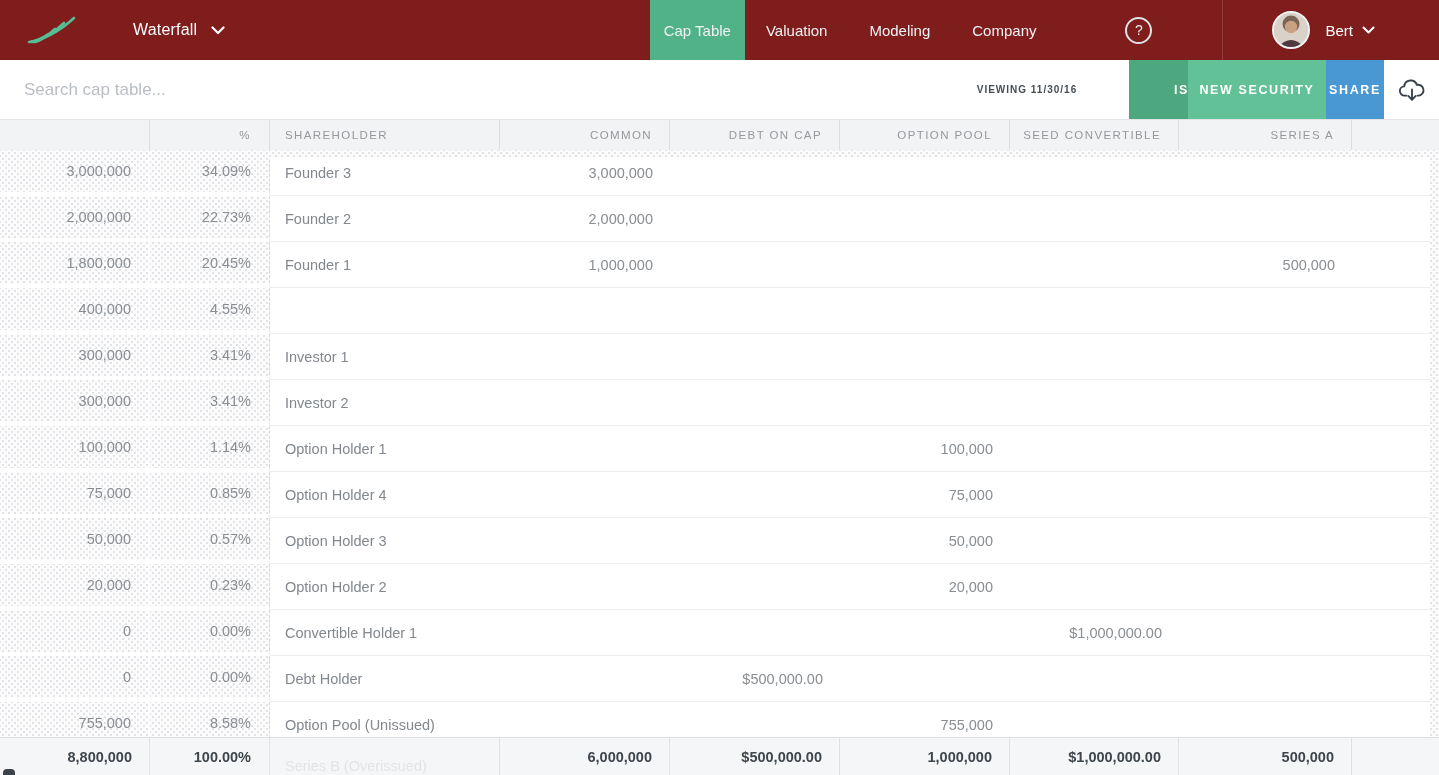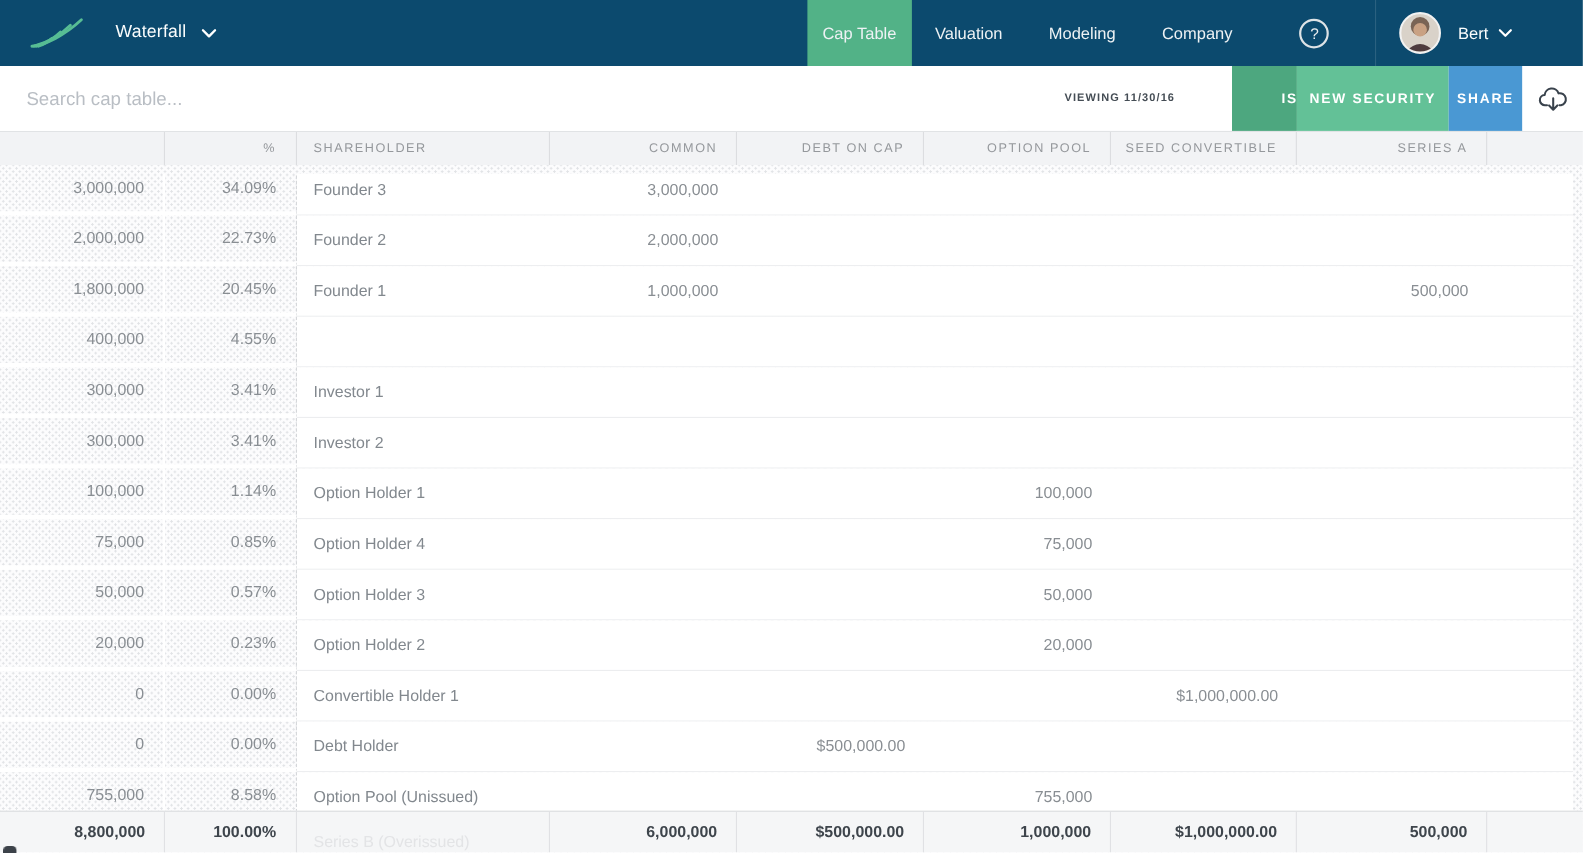--- a/index.html
+++ b/index.html
@@ -30,21 +30,21 @@
              border-bottom:1px solid #e1e3e5; }
   .search { flex:1; border:none; outline:none; padding-left:24px; font-size:17px; color:#4a5158;
             font-family:inherit; }
   .search::placeholder { color:#b9bec4; }
   .viewing { width:204px; display:flex; align-items:center; justify-content:center;
              font-size:10px; font-weight:bold; letter-spacing:1px; color:#454d55; cursor:pointer; }
   .btn { border:none; color:#fff; font-weight:bold; font-size:12.5px; letter-spacing:1.6px;
          cursor:pointer; font-family:inherit; }
   .btn.issue { width:59px; background:#4da77f;padding-left:45px; }
   .btn.new   { width:138px; background:#63c197; }
-  .btn.share { width:67px; background:#4a98d3; }
+  .btn.share { width:58px; background:#4a98d3; }
   .dl { width:55px; display:flex; align-items:center; justify-content:center; cursor:pointer; background:#fff; }
 
   
   .cap-table { position:relative; height:655px; }
   .hatchbg { background-color:#fcfcfd;
     background-image: radial-gradient(#e1e3e6 1px, rgba(0,0,0,0) 1.15px),
                       radial-gradient(#e1e3e6 1px, rgba(0,0,0,0) 1.15px);
     background-size:6px 6px; background-position:0 0, 3px 3px; }
 
   .c1{width:150px;} .c2{width:120px;} .c3{width:230px;} .c4{width:170px;}
@@ -80,21 +80,21 @@
   .fcell.c9 { border-right:none; }
   .ghost { position:absolute; left:15px; bottom:1px; font-weight:normal; color:#e3e4e6;
            font-size:14.5px; white-space:nowrap; }
 
   .chat-peek { position:fixed; left:3px; bottom:-6px; width:12px; height:12px;
                border-radius:4px; background:#3c4249; z-index:5; }
 </style>
 </head>
 <body>
 
-<header class="topnav" style="background: #0c4a6e;">
+<header class="topnav" style="background: #7f1d1d; gap: 28px;">
   <div class="logo">
     <svg width="50" height="30" viewBox="0 0 50 30" fill="none">
       <path d="M2 27 C 14 26, 32 17, 47 3" stroke="#57bd94" stroke-width="2.6" stroke-linecap="round"></path>
       <path d="M4 27 C 15 24, 27 18, 37 8" stroke="#57bd94" stroke-width="2.6" stroke-linecap="round"></path>
       <path d="M6 27 C 15 24, 22 20, 28 14" stroke="#57bd94" stroke-width="2.6" stroke-linecap="round"></path>
       <path d="M8 27 C 14 25, 17 23, 20 20" stroke="#57bd94" stroke-width="2.6" stroke-linecap="round"></path>
     </svg>
   </div>
 
   <div class="switcher">

